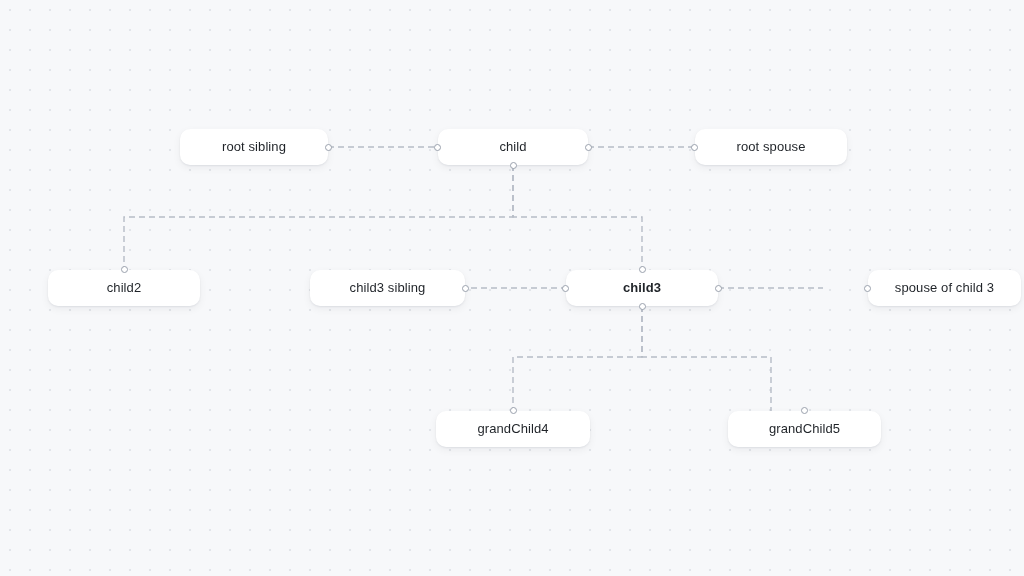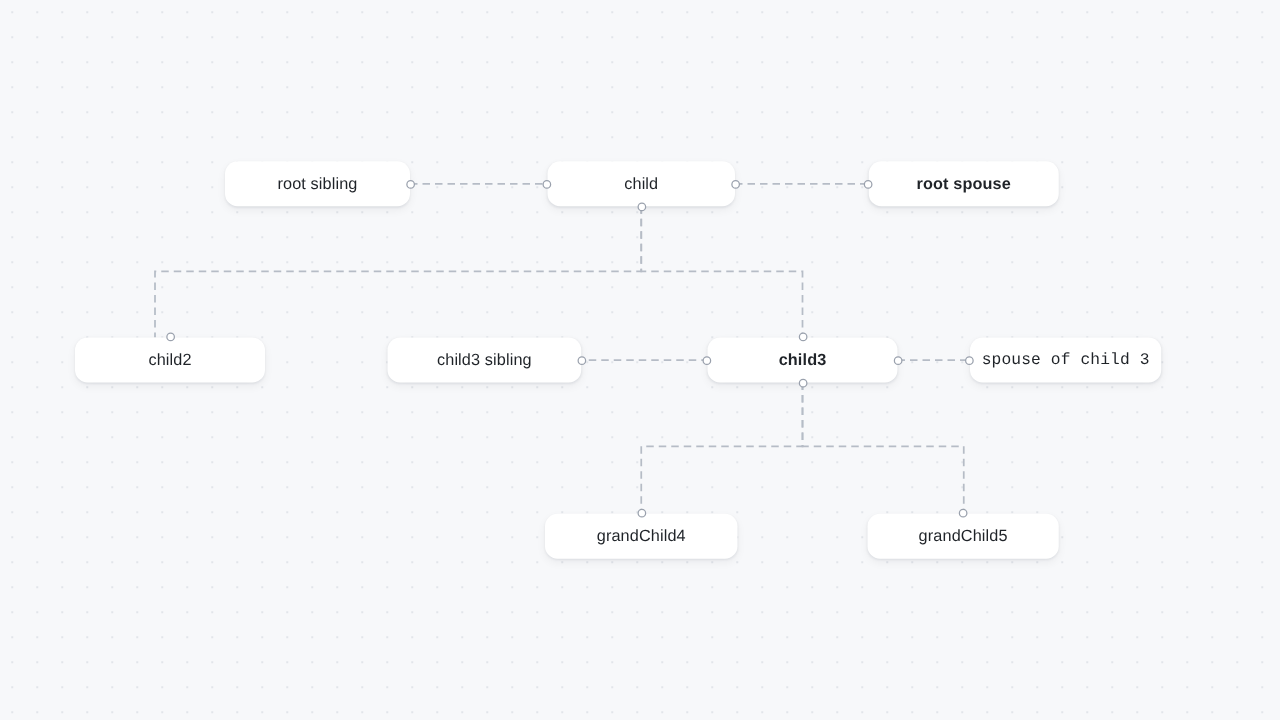--- a/index.html
+++ b/index.html
@@ -102,46 +102,46 @@
       <div class="node" style="left: 180px; top: 129px; width: 148px; height: 36px;">
         <span class="node-label">root sibling</span>
         <span class="port right"></span>
       </div>
       <div class="node" style="left: 438px; top: 129px; width: 150px; height: 36px;">
         <span class="node-label">child</span>
         <span class="port left"></span>
         <span class="port right"></span>
         <span class="port bottom"></span>
       </div>
-      <div class="node" style="left: 695px; top: 129px; width: 152px; height: 36px; font-weight: bold;">
+      <div class="node" style="left: 695px; top: 129px; width: 152px; height: 36px;">
         <span class="node-label">root spouse</span>
         <span class="port left"></span>
       </div>
-      <div class="node" style="left: 60px; top: 270px; width: 152px; height: 36px;">
+      <div class="node" style="left: 48px; top: 270px; width: 152px; height: 36px;">
         <span class="node-label">child2</span>
         <span class="port top"></span>
       </div>
       <div class="node" style="left: 310px; top: 270px; width: 155px; height: 36px;">
         <span class="node-label">child3 sibling</span>
         <span class="port right"></span>
       </div>
       <div class="node" style="left: 566px; top: 270px; width: 152px; height: 36px; font-weight: bold;">
         <span class="node-label">child3</span>
         <span class="port top"></span>
         <span class="port left"></span>
         <span class="port right"></span>
         <span class="port bottom"></span>
       </div>
-      <div class="node" style="left: 776px; top: 270px; width: 153px; height: 36px; font-family: Liberation Mono, monospace;">
+      <div class="node" style="left: 868px; top: 270px; width: 153px; height: 36px;">
         <span class="node-label">spouse of child 3</span>
         <span class="port left"></span>
       </div>
       <div class="node" style="left: 436px; top: 411px; width: 154px; height: 36px;">
         <span class="node-label">grandChild4</span>
         <span class="port top"></span>
       </div>
-      <div class="node" style="left: 694px; top: 411px; width: 153px; height: 36px;">
+      <div class="node" style="left: 728px; top: 411px; width: 153px; height: 36px;">
         <span class="node-label">grandChild5</span>
         <span class="port top"></span>
       </div>
     </div>
 
 </div>
 
 </body></html>

